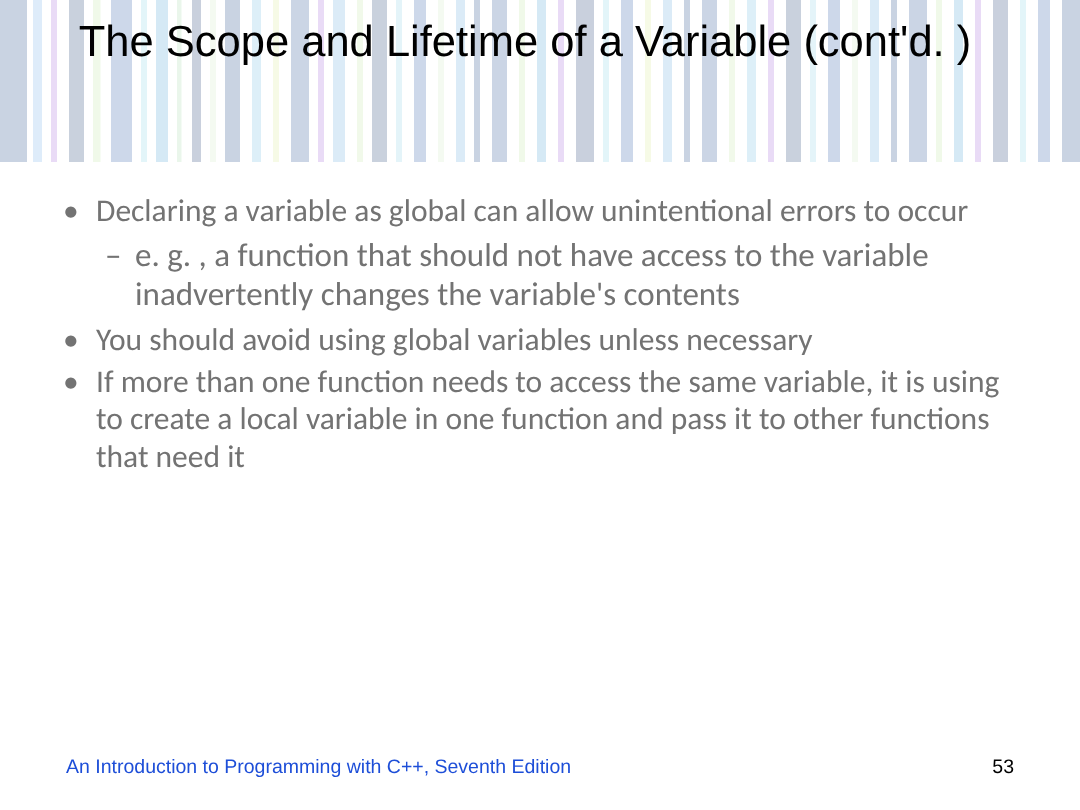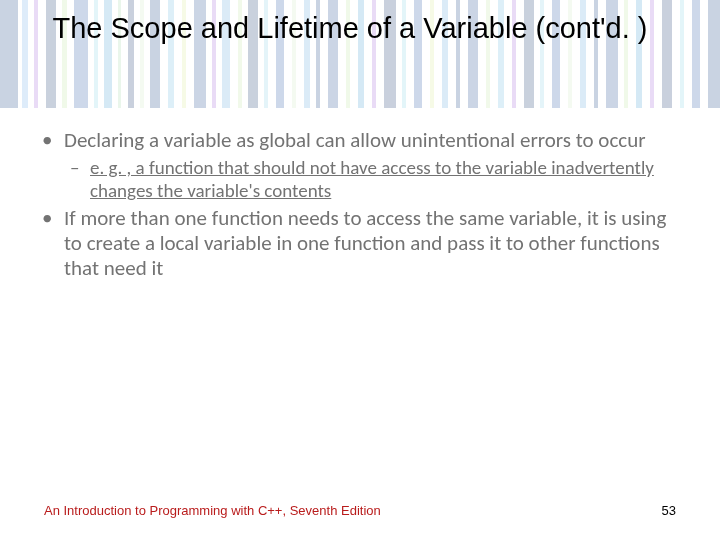--- a/index.html
+++ b/index.html
@@ -57,37 +57,36 @@
     font-size: 21px;
   }
   ul.sub {
     list-style: none;
     margin-top: 4px;
     margin-bottom: 2px;
   }
   ul.sub > li {
     position: relative;
     padding-left: 26px;
-    font-size: 19px;
+    font-size: 22px;
     line-height: 1.2;
-    text-decoration: underline;
   }
   ul.sub > li::before {
     content: "–";
     position: absolute;
     left: 6px;
     top: 0;
   }
   .footer-left {
     position: absolute;
     bottom: 22px;
     left: 44px;
     font-family: Arial, sans-serif;
     font-size: 13px;
-    color: #b91c1c;
+    color: #1d4ed8;
   }
   .footer-right {
     position: absolute;
     bottom: 22px;
     right: 44px;
     font-family: Arial, sans-serif;
     font-size: 13px;
     color: #000;
   }
 </style>
@@ -159,19 +158,22 @@
   <ul class="top">
     <li>
       <span>Declaring a variable as global can allow unintentional errors to occur</span>
       <ul class="sub">
         <li>
           <span>e. g. , a function that should not have access to the variable inadvertently changes the variable's contents</span>
         </li>
       </ul>
     </li>
     <li>
+      <span>You should avoid using global variables unless necessary</span>
+    </li>
+    <li>
       <span>If more than one function needs to access the same variable, it is using to create a local variable in one function and pass it to other functions that need it</span>
     </li>
   </ul>
 </div>
 
 <div class="footer-left">An Introduction to Programming with C++, Seventh Edition</div>
 <div class="footer-right">53</div>
 
 </body></html>

